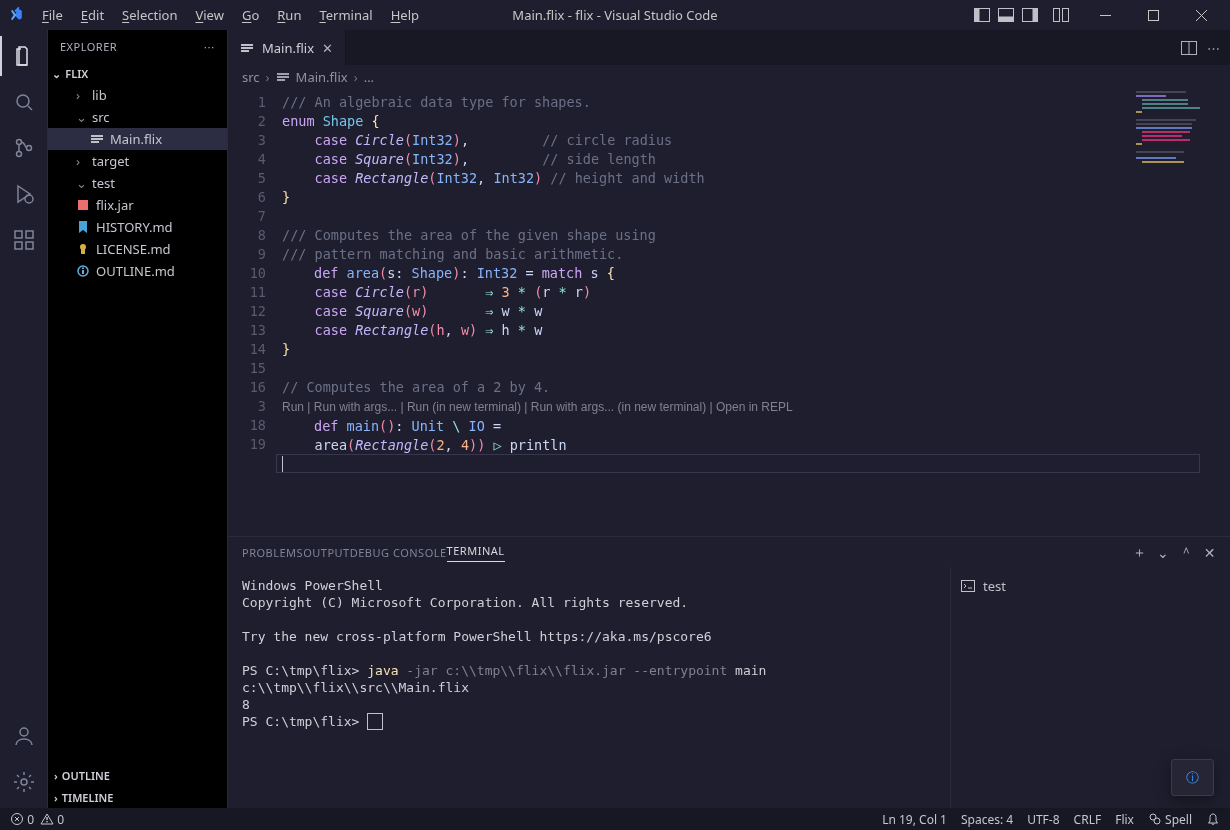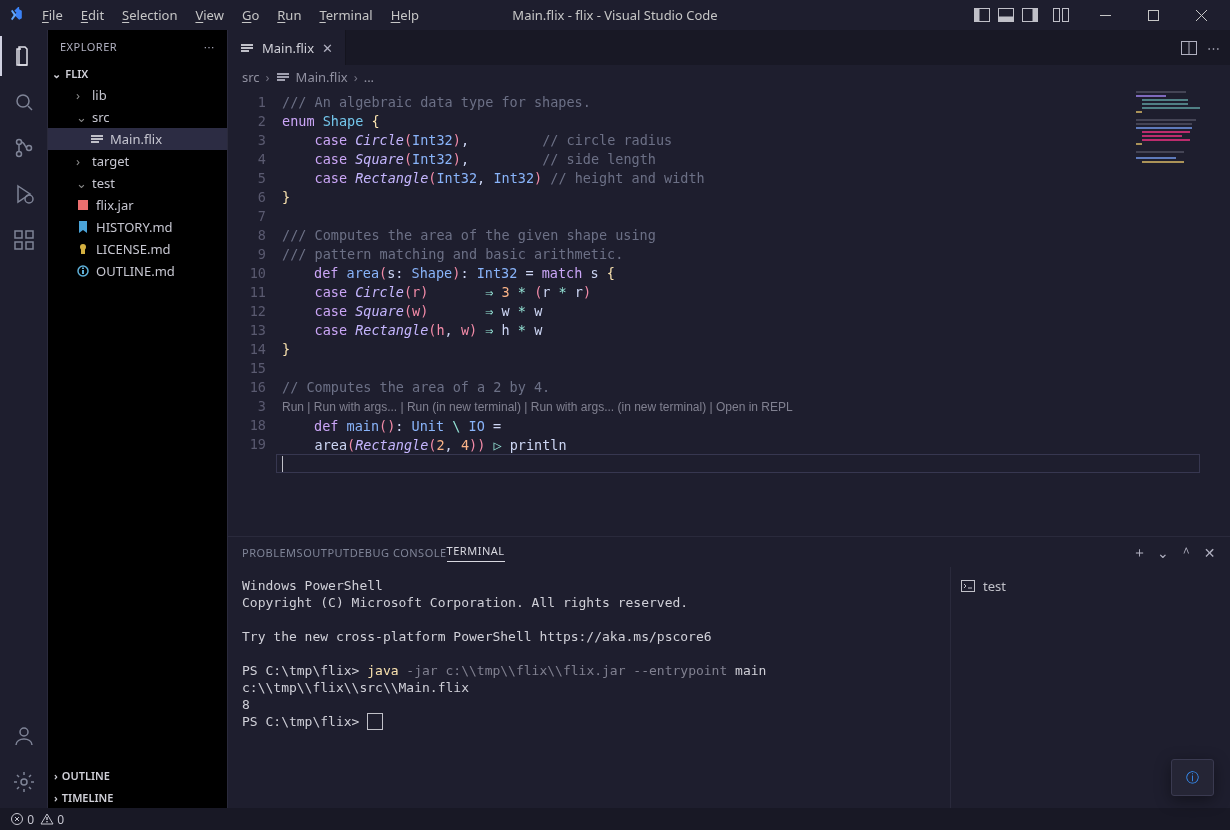--- a/index.html
+++ b/index.html
@@ -531,13 +531,33 @@
     <span>0</span>
   </span>
   <span style="margin-left:-8px">
     <svg width="14" height="14" viewBox="0 0 14 14" style="display:inline;vertical-align:-2px">
         <path d="M7 2l6 10H1z" fill="none" stroke="#c6c6d0"></path>
         <rect x="6.3" y="5" width="1.4" height="3" fill="#c6c6d0"></rect>
         <rect x="6.3" y="9" width="1.4" height="1.4" fill="#c6c6d0"></rect>
       </svg>
     <span>0</span>
   </span>
+  <div class="right">
+    <span>Ln 19, Col 1</span>
+    <span>Spaces: 4</span>
+    <span>UTF-8</span>
+    <span>CRLF</span>
+    <span>Flix</span>
+    <span>
+      <svg width="14" height="14" viewBox="0 0 14 14" style="display:inline;vertical-align:-2px" fill="none" stroke="#c6c6d0">
+          <circle cx="5" cy="5" r="3"></circle>
+          <circle cx="9" cy="9" r="3"></circle>
+        </svg>
+      <span>Spell</span>
+    </span>
+    <span>
+      <svg width="14" height="14" viewBox="0 0 14 14" fill="none" stroke="#c6c6d0">
+          <path d="M7 2c2 0 3 1.5 3 3.5V9l1.5 2h-9L4 9V5.5C4 3.5 5 2 7 2z"></path>
+          <path d="M6 11.5a1 1 0 0 0 2 0"></path>
+        </svg>
+    </span>
+  </div>
 </div>
 
 </body></html>

